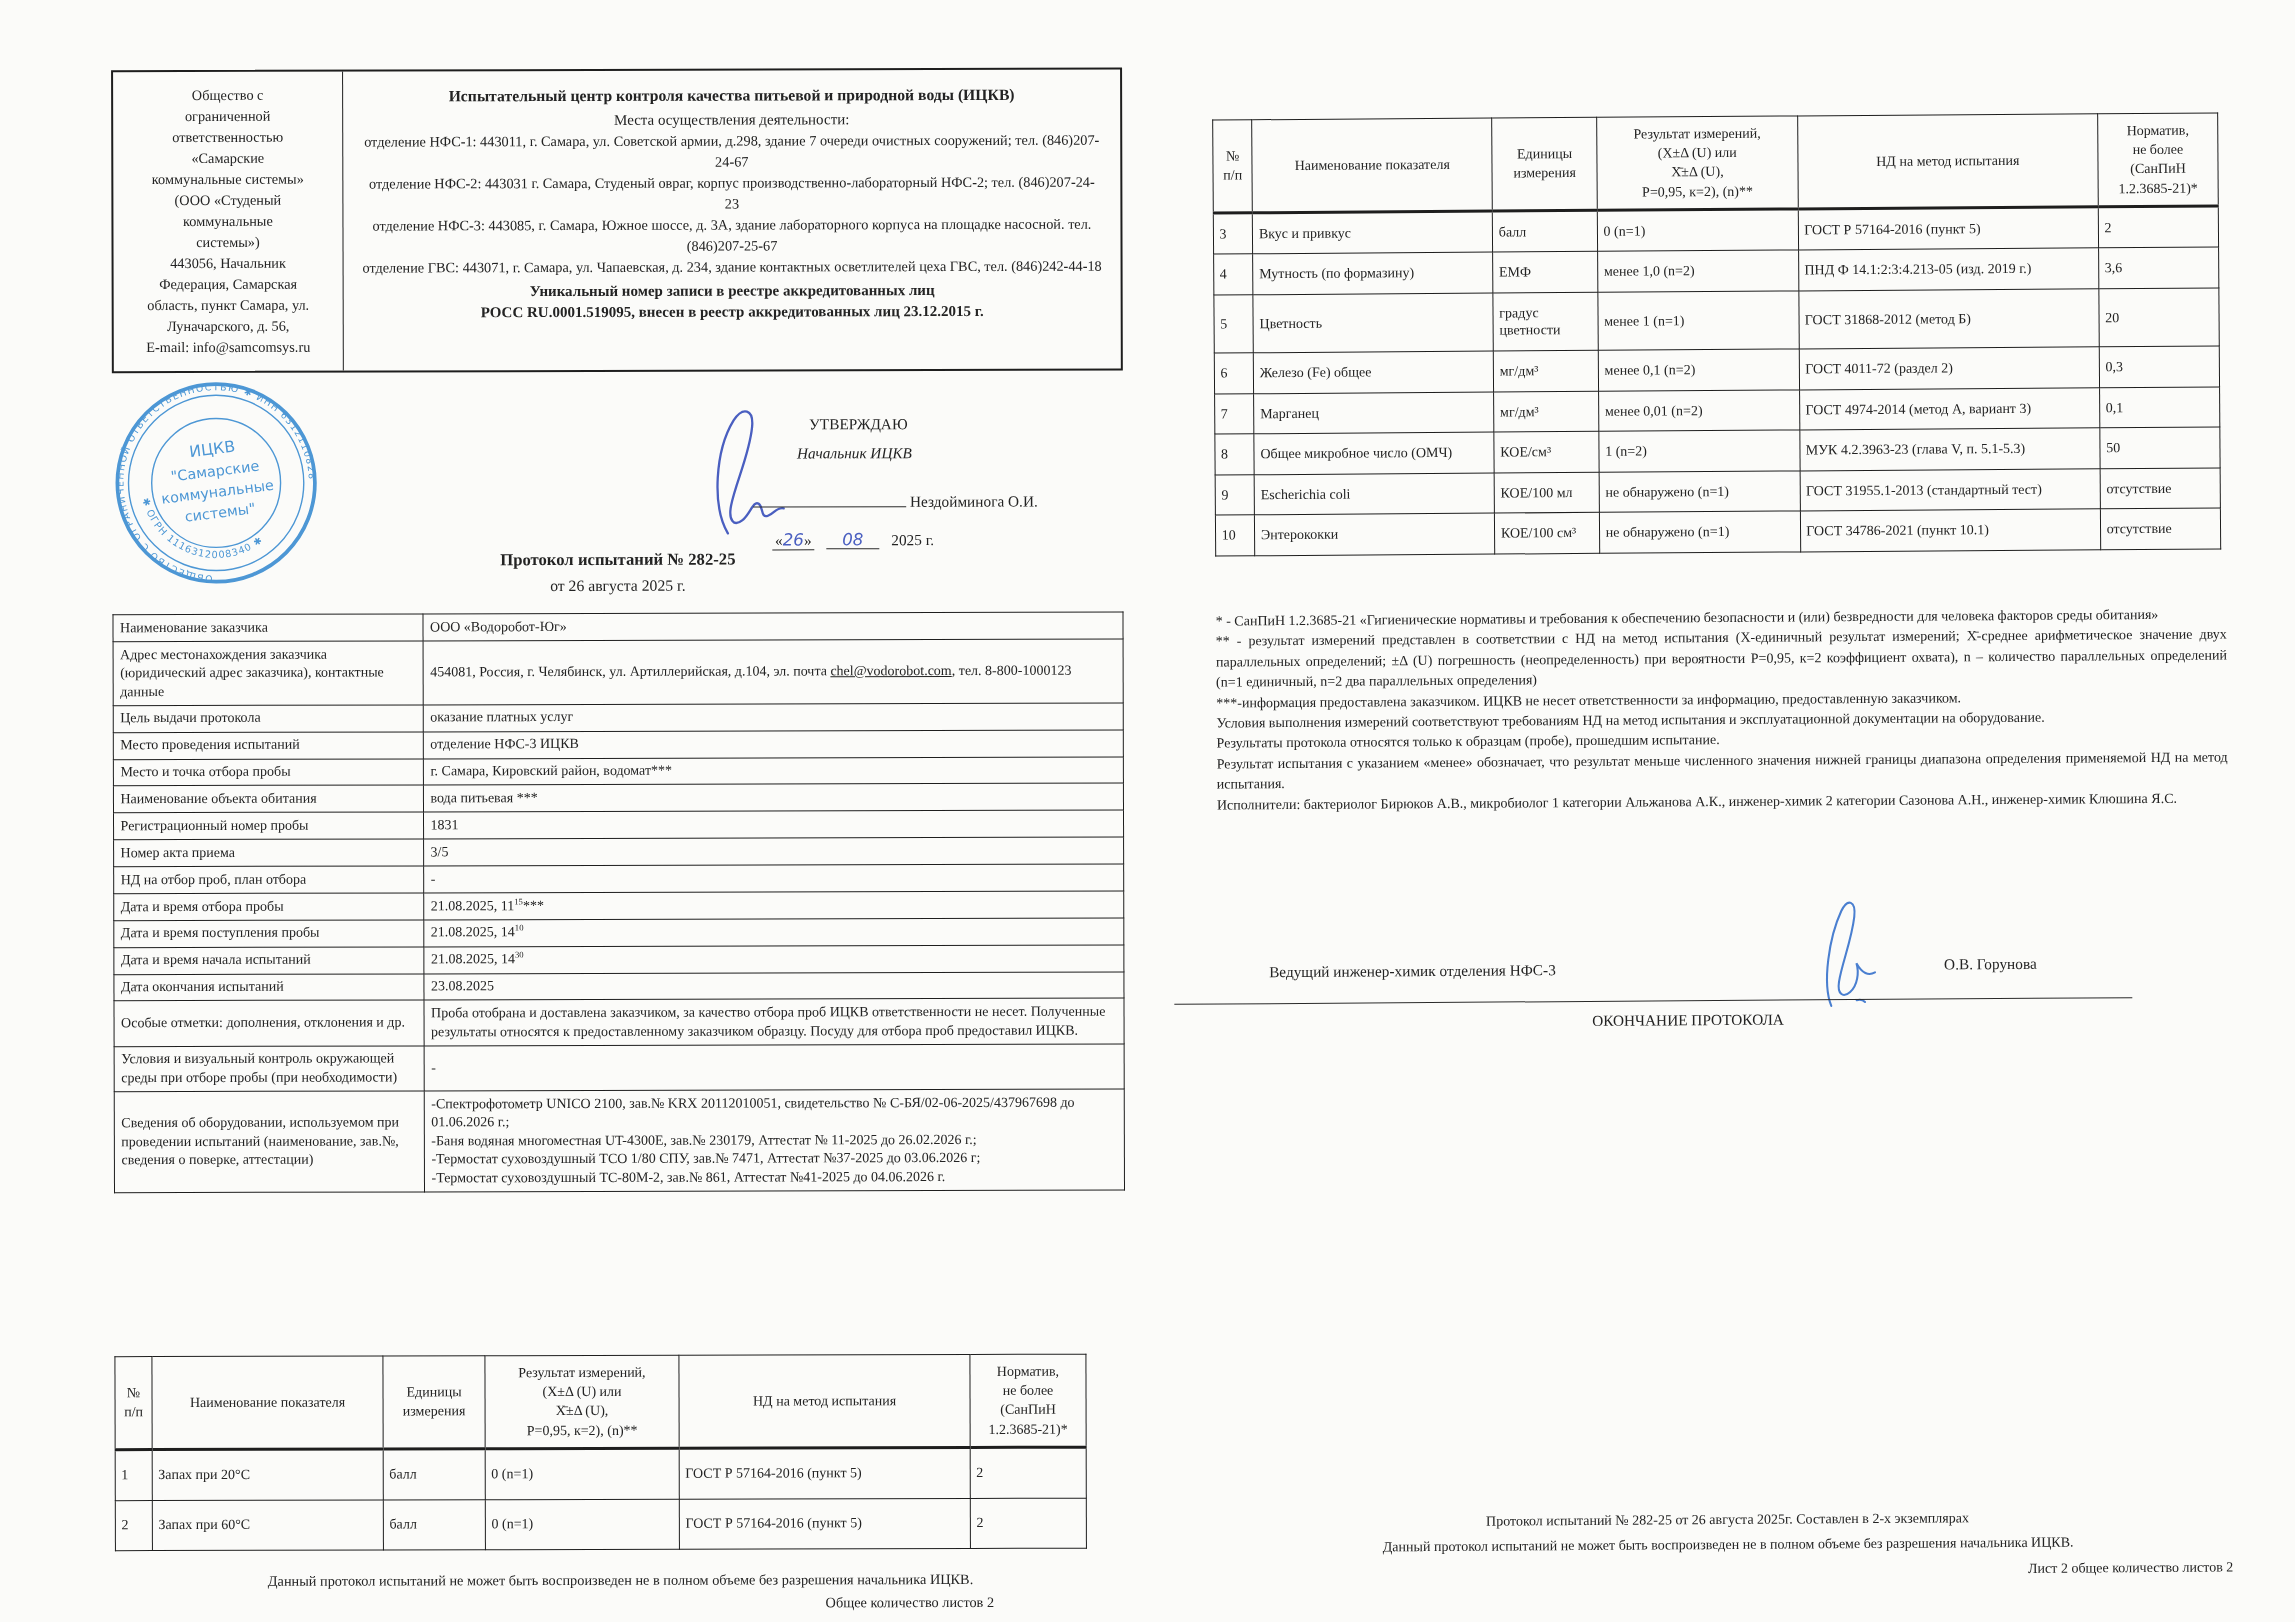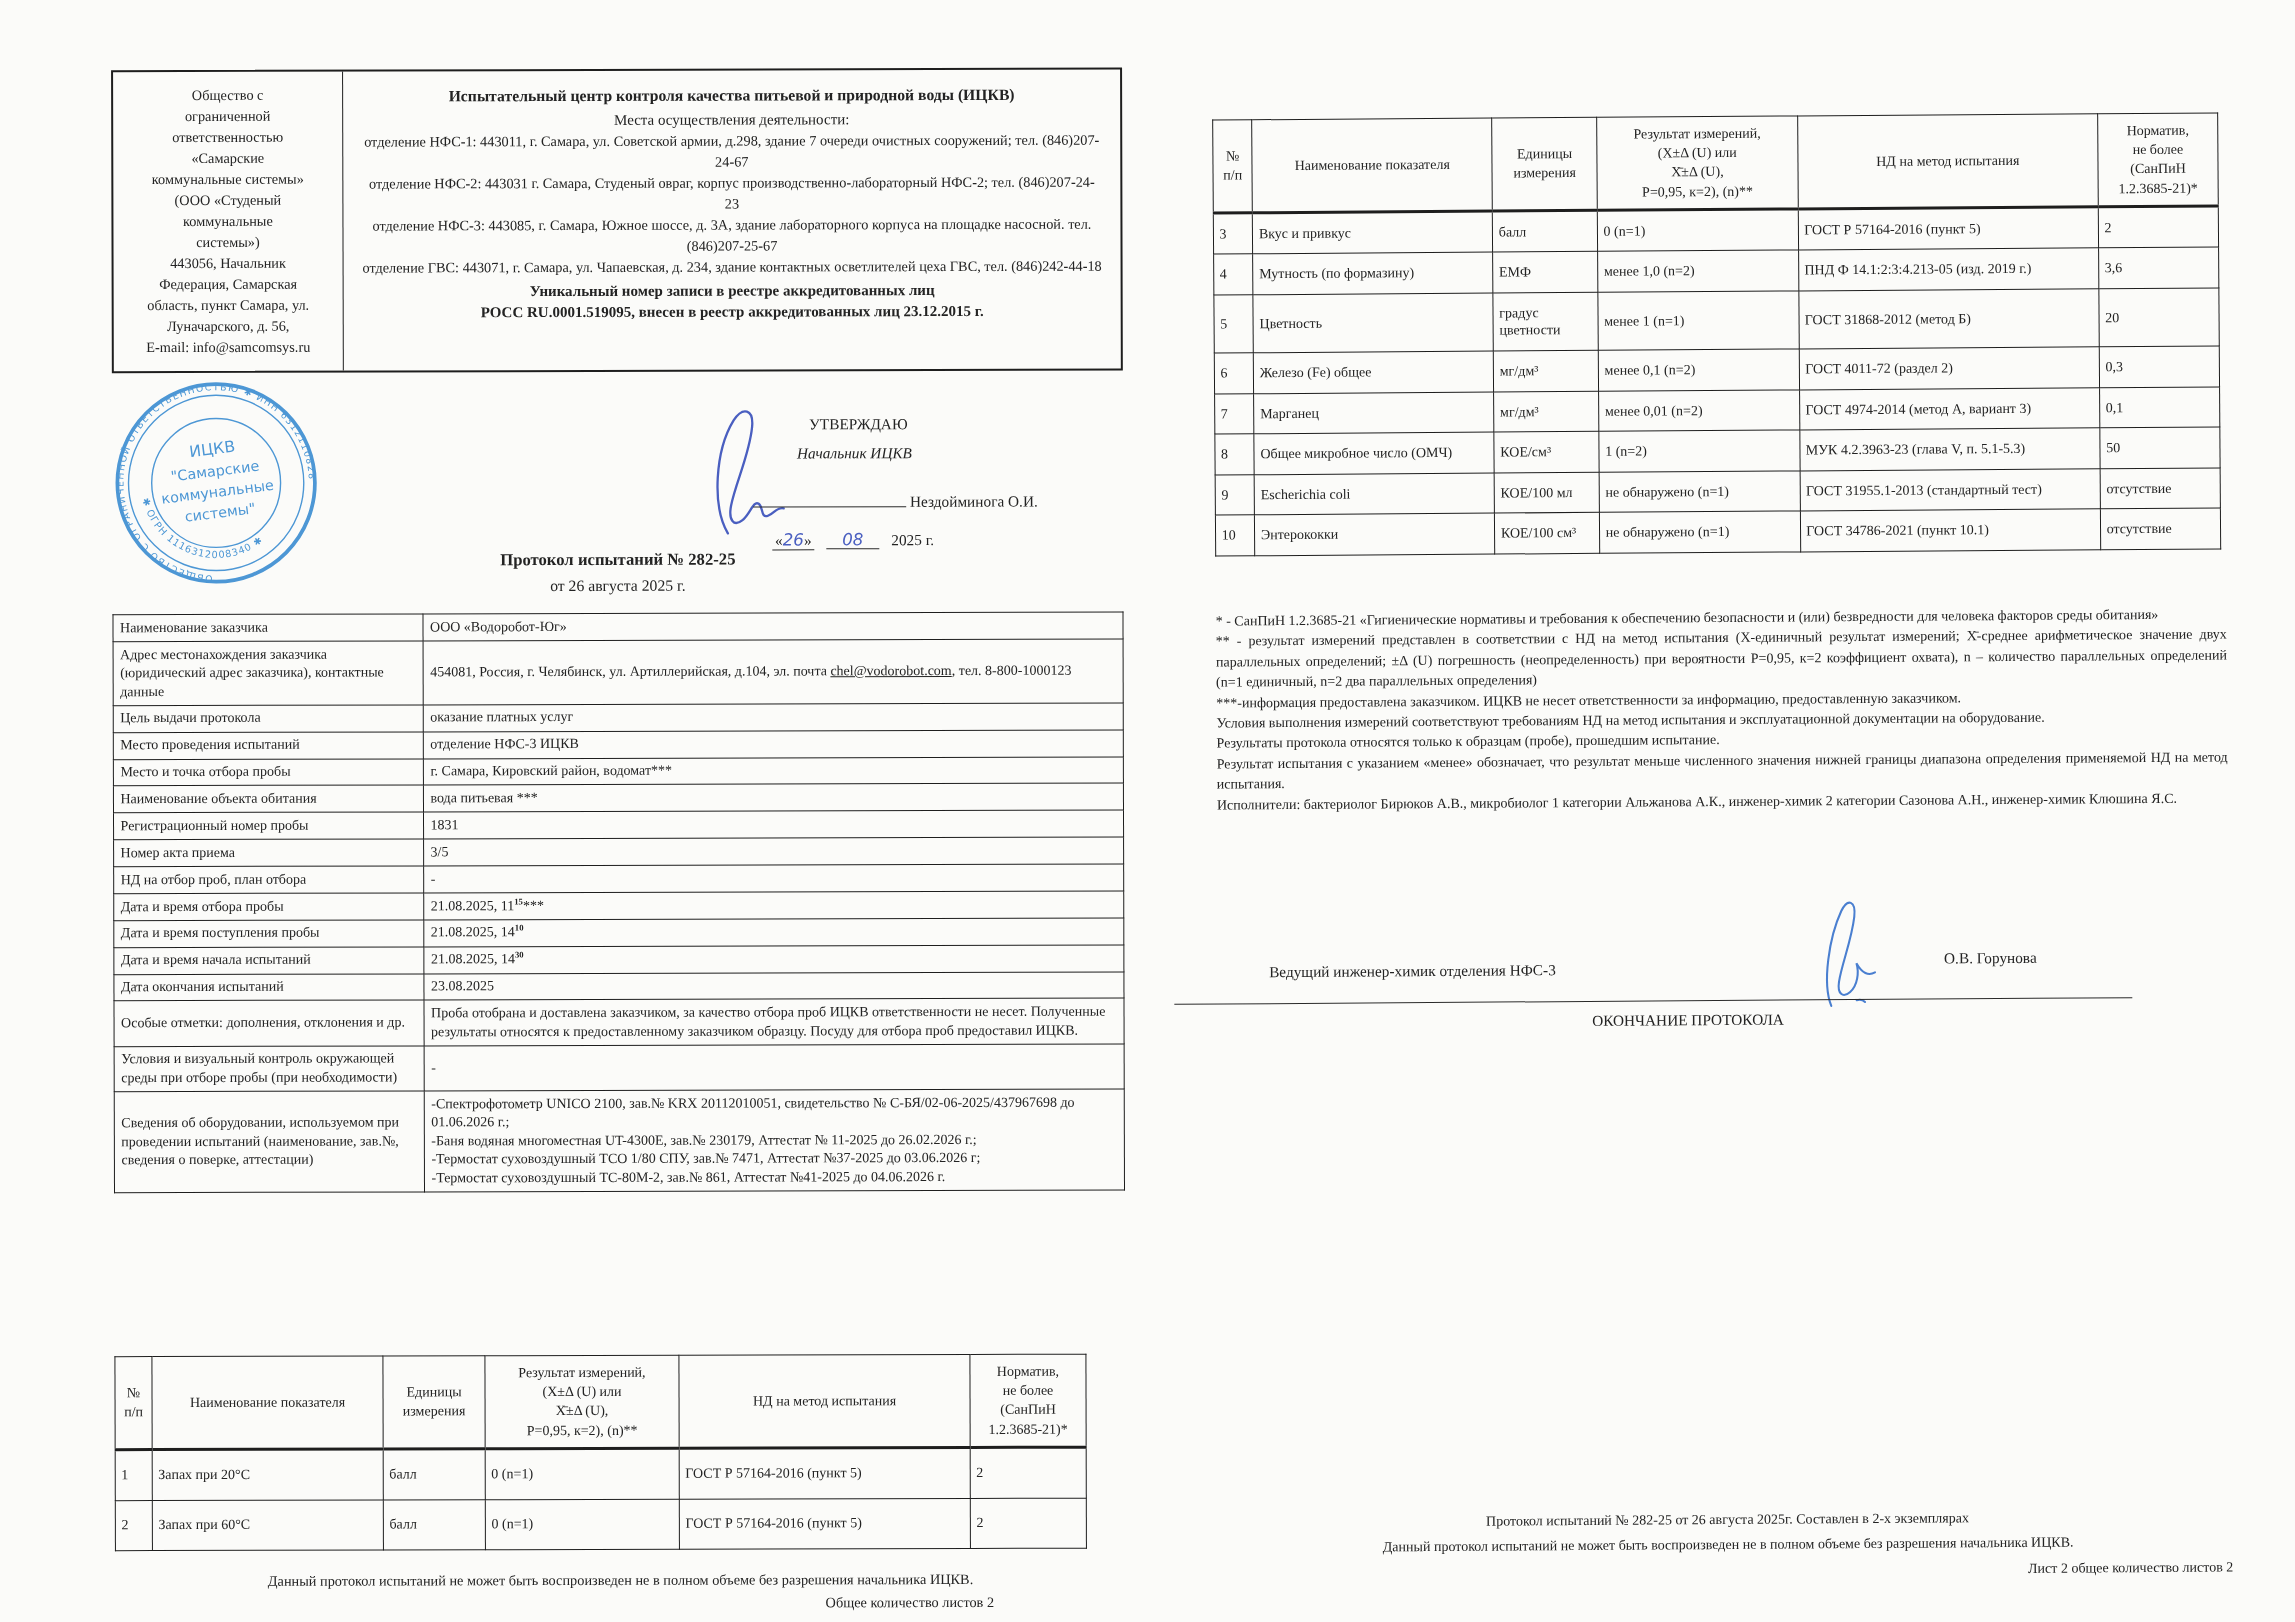--- a/index.html
+++ b/index.html
@@ -47,21 +47,21 @@
   
   .info-table{
     position:absolute;left:113px;top:613px;width:1011px;
     border-collapse:collapse;table-layout:fixed;font-size:14px;
   }
   .info-table td{
     border:1.9px solid #1e1e1e;padding:3.7px 6.5px;line-height:18.5px;vertical-align:middle;
   }
   .info-table td.lbl{width:296px;}
   .u{text-decoration:underline;}
-  sup{font-size:0.62em;vertical-align:super;line-height:0;font-weight:bold;}
+  sup{font-size:0.62em;vertical-align:super;line-height:0;}
   .eq-line{line-height:18.5px;}
 
   
   .res-table{border-collapse:collapse;table-layout:fixed;font-size:14px;}
   .res-table th{
     border:1.9px solid #1e1e1e;border-bottom:3.7px solid #1e1e1e;
     font-weight:normal;padding:6.5px 3.7px;line-height:19.4px;vertical-align:middle;text-align:center;
   }
   .res-table td{border:1.9px solid #1e1e1e;padding:15.7px 5.6px;line-height:17.6px;vertical-align:middle;}
   #page2 .res-table td{padding:11px 5.6px;}
@@ -70,21 +70,21 @@
 
   
   .p1-note{position:absolute;left:113px;top:1572px;width:1011px;text-align:center;font-size:14.3px;}
   .p1-sheets{position:absolute;left:113px;top:1595px;width:879px;text-align:right;font-size:14.3px;}
 
   
   .footnotes{position:absolute;left:69px;top:608px;width:1011px;font-size:14px;line-height:20.4px;text-align:justify;}
   .footnotes .fn{margin:0;}
   .sig-row{position:absolute;left:69px;top:951px;width:1011px;font-size:15.3px;}
   .sig-row .role{position:absolute;left:51px;top:9.3px;}
-  .sig-row .name{position:absolute;left:726px;top:0;}
+  .sig-row .name{position:absolute;left:726px;top:6px;}
   .sig2{position:absolute;left:569px;top:-60px;width:111px;height:125px;}
   .end-line{position:absolute;left:25.4px;top:1000px;width:958px;border-top:1.9px solid #2a2a2a;}
   .end-title{position:absolute;left:69px;top:1011px;width:939px;text-align:center;font-size:15.3px;}
   .p2-footer1{position:absolute;left:69px;top:1512px;width:1011px;text-align:center;font-size:14px;}
   .p2-footer2{position:absolute;left:51px;top:1537px;width:1048px;text-align:center;font-size:14px;}
   .p2-footer3{position:absolute;left:69px;top:1563px;width:1011px;text-align:right;font-size:14px;}
 </style>
 </head>
 <body>
 

